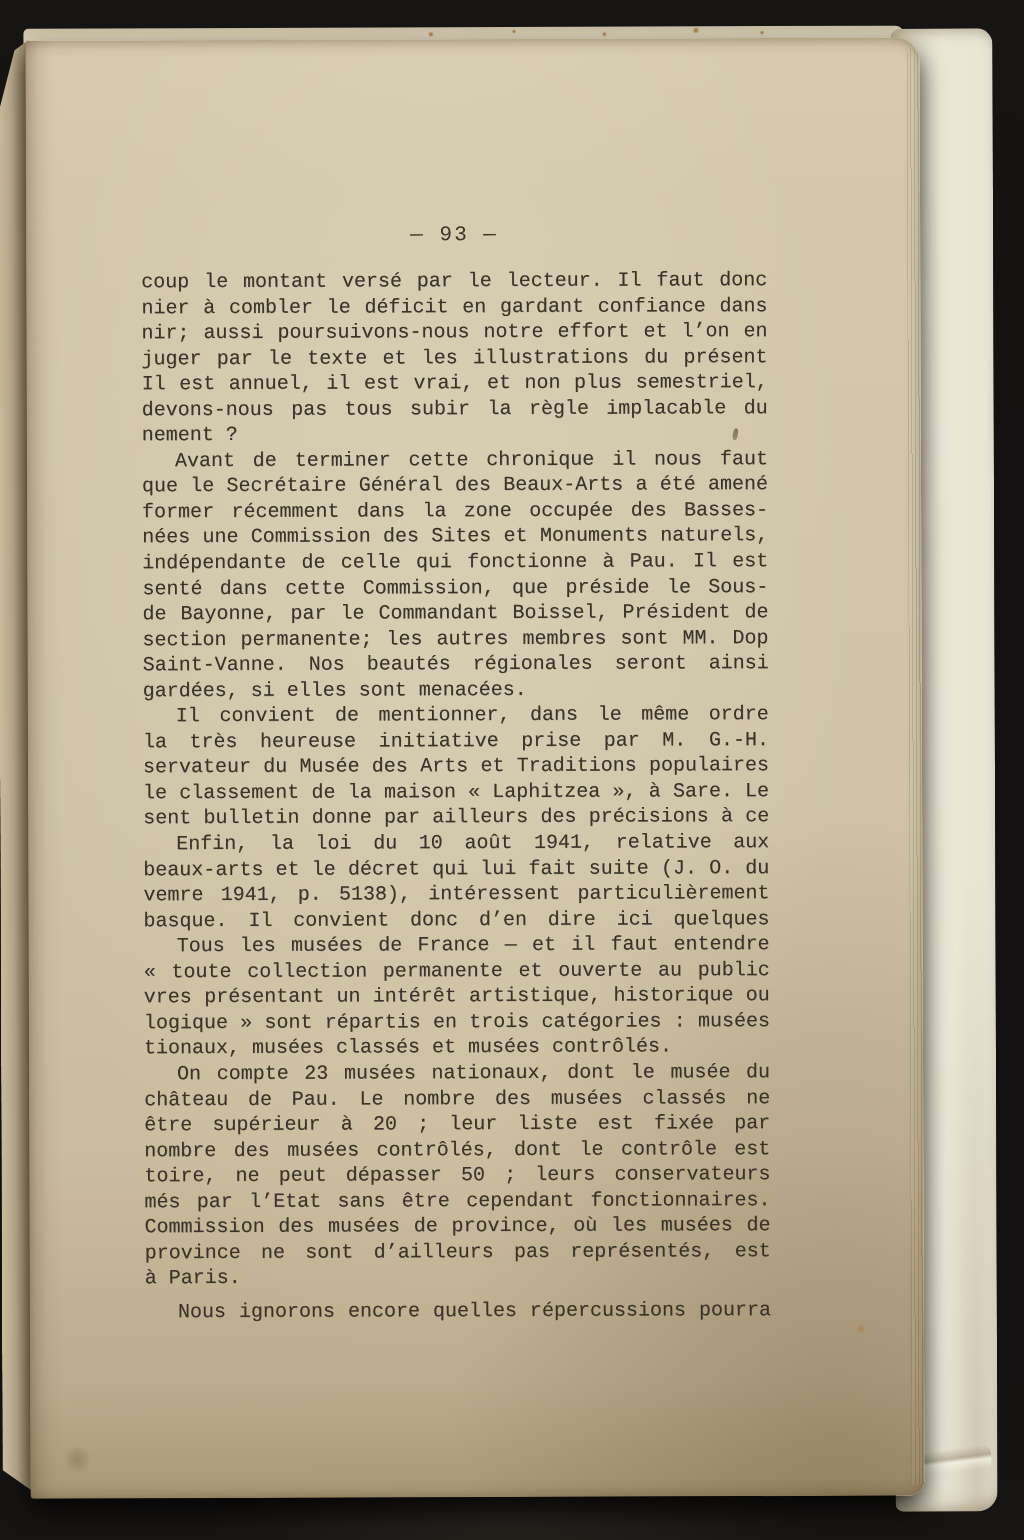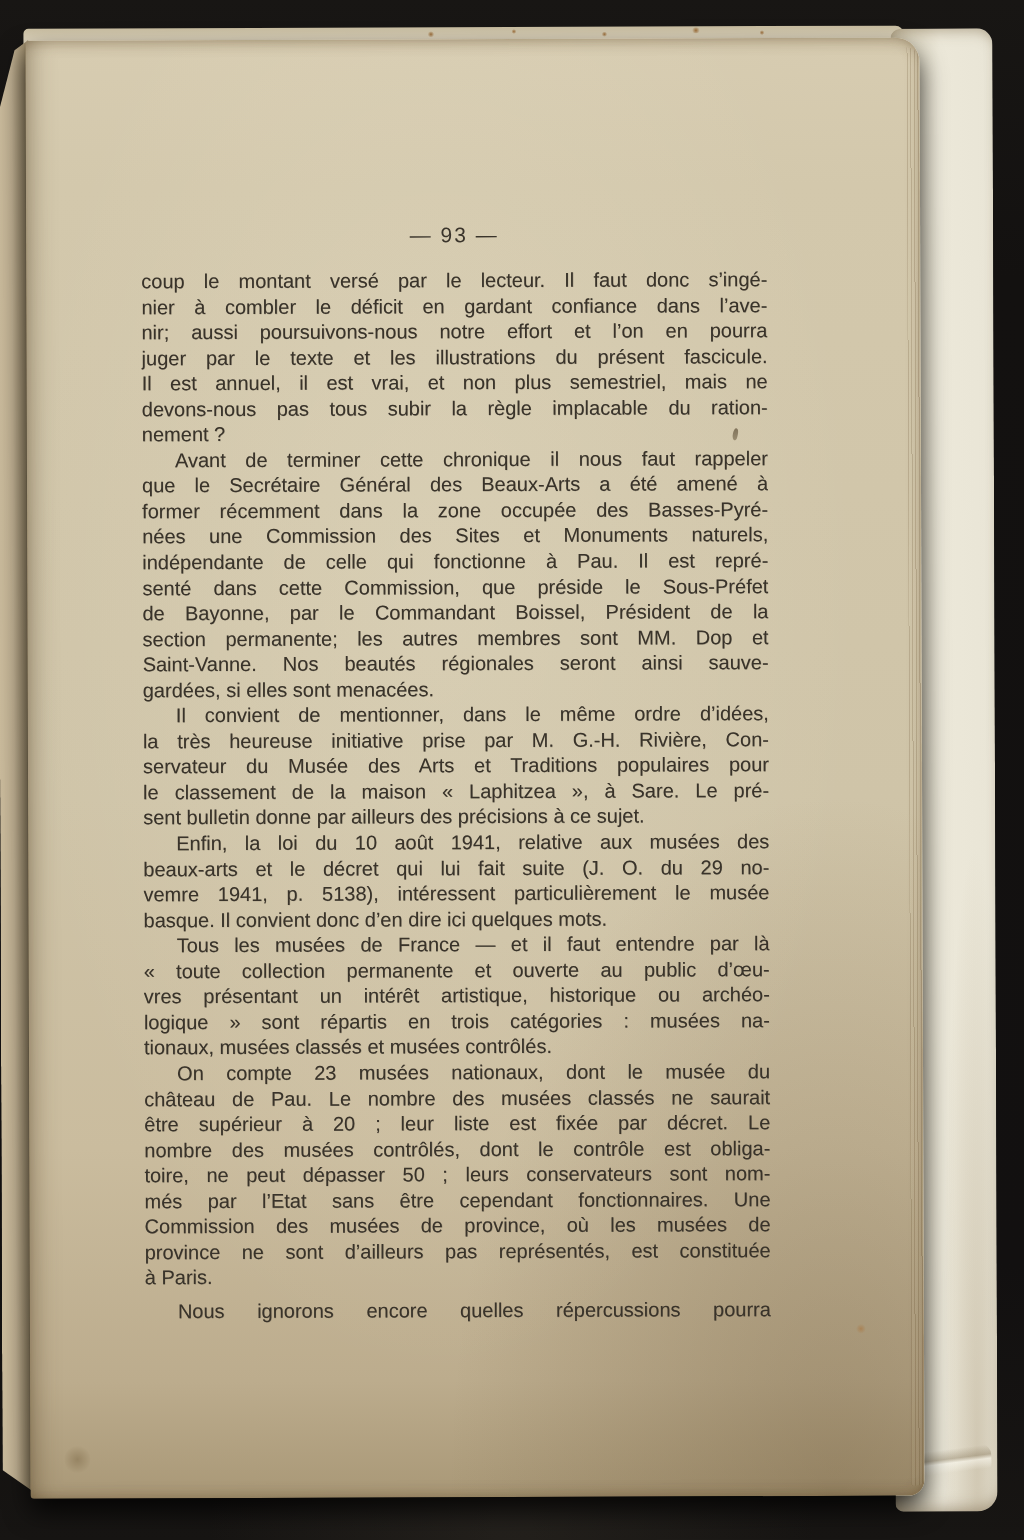--- a/index.html
+++ b/index.html
@@ -7,21 +7,21 @@
     width: 1024px; height: 1540px;
     overflow: hidden;
     background: #131110;
   }
   .scene {
     position: relative;
     width: 1024px; height: 1540px;
     background:
       radial-gradient(ellipse at 50% 104%, rgba(70,64,54,0.28), transparent 42%),
       linear-gradient(180deg, #181614 0%, #131110 18%, #121010 82%, #171513 100%);
-    font-family: Liberation Sans, sans-serif;
+    font-family: Liberation Mono, monospace;
   }
   .book {
     position: absolute; inset: 0;
     transform: rotate(-0.2deg);
     transform-origin: 50% 50%;
   }
   
   .underpage-right {
     position: absolute;
     left: 893px; top: 30px;

